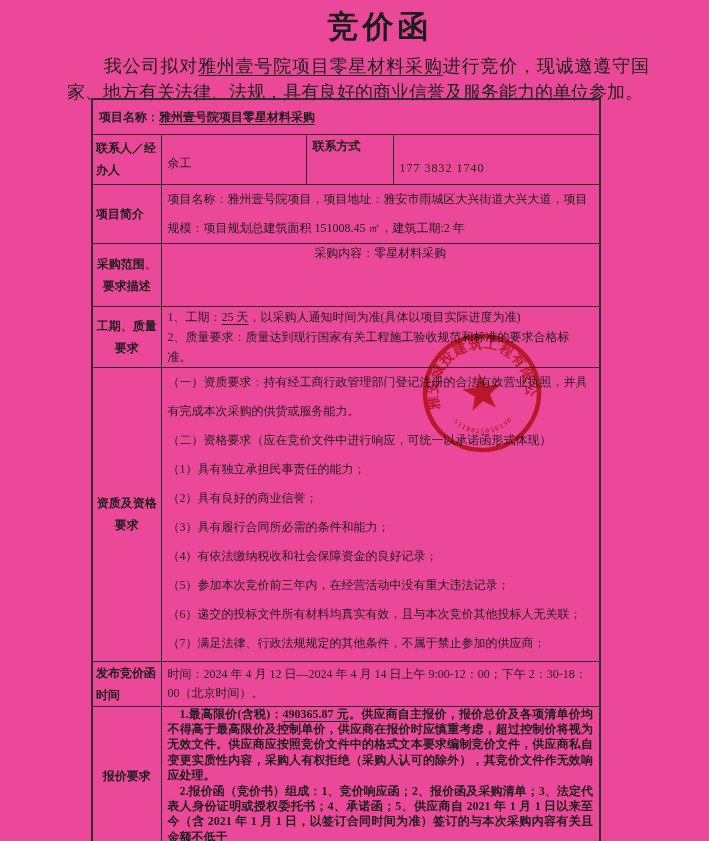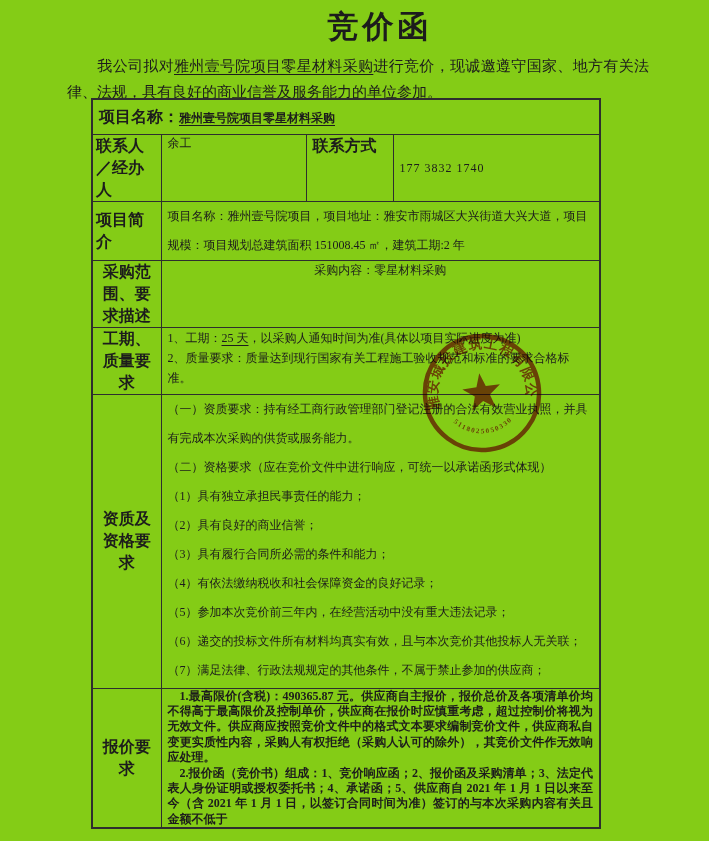--- a/index.html
+++ b/index.html
@@ -1,33 +1,33 @@
 <!DOCTYPE html>
 <html><head>
 <meta charset="utf-8">
 <style>
   html,body{margin:0;padding:0;background:#ffffff;width:709px;height:841px;overflow:hidden;}
   body{font-family:"Liberation Serif","DejaVu Serif",serif;color:#1c1c1c;position:relative;}
-  .page{position:absolute;left:0;top:0;width:709px;height:841px;background:#84cc16;}
+  .page{position:absolute;left:0;top:0;width:709px;height:841px;background:#ec4899;}
 
   .doc-title{position:absolute;left:0;top:6px;width:760px;text-align:center;
     font-size:31px;font-weight:bold;letter-spacing:4px;}
 
   .intro{position:absolute;left:67px;top:53px;width:582px;
-    font-size:15px;line-height:26px;text-align:justify;}
+    font-size:18px;line-height:26px;text-align:justify;}
   .intro .indent{display:inline-block;width:2em;}
   .u{text-decoration:underline;text-underline-offset:3px;}
 
   table.main{position:absolute;left:91px;top:98px;width:508px;
     border-collapse:collapse;table-layout:fixed;
     font-size:12px;}
   table.main td{border:1.2px solid #2e2e2e;padding:0 6px;vertical-align:middle;
     overflow:hidden;}
   table.main{border:2px solid #2e2e2e;}
-  .lbl{font-weight:bold;font-size:16px;line-height:22px;padding:0 3px !important;}
+  .lbl{font-weight:bold;font-size:12px;line-height:22px;padding:0 3px !important;}
   .lbl.ctr{text-align:center;font-family:Liberation Serif, serif;}
   .val-bold{font-weight:bold;}
   .top{vertical-align:top !important;}
 
   .r1{height:35px;} .r2{height:34px;} .r3{height:50px;}
   .r4{height:58px;} .r5{height:63px;text-align:center;} .r6{height:50px;}
   .r7{height:294px;} .r8{height:40px;} .r9{height:106px;}
 
   .brief-text{line-height:29px;padding-top:2px;margin-top:44px;}
   .scope-text{padding-top:9px;line-height:18px;}
@@ -59,21 +59,21 @@
     </colgroup>
 
     <tbody>
         <tr class="r1">
       <td colspan="4"><span class="lbl" style="padding:0 !important">项目名称：</span><span class="val-bold u">雅州壹号院项目零星材料采购</span></td>
     </tr>
 
 
     <tr class="r3">
       <td class="lbl">联系人／经办人</td>
-      <td class="top" style="padding-top:0">余工</td>
+      <td class="top" style="padding-top:20px">余工</td>
       <td class="lbl top" style="padding-top:8px;padding-left:6px !important">联系方式</td>
       <td class="top" style="padding-top:26px;letter-spacing:1px">177 3832 1740</td>
     </tr>
 
     <tr class="r4">
       <td class="lbl">项目简介</td>
       <td colspan="3" class="top brief-text">项目名称：雅州壹号院项目，项目地址：雅安市雨城区大兴街道大兴大道，项目规模：项目规划总建筑面积 151008.45 ㎡，建筑工期:2 年</td>
     </tr>
 
     <tr class="r5">
@@ -97,20 +97,24 @@
         <p>（1）具有独立承担民事责任的能力；</p>
         <p>（2）具有良好的商业信誉；</p>
         <p>（3）具有履行合同所必需的条件和能力；</p>
         <p>（4）有依法缴纳税收和社会保障资金的良好记录；</p>
         <p>（5）参加本次竞价前三年内，在经营活动中没有重大违法记录；</p>
         <p>（6）递交的投标文件所有材料均真实有效，且与本次竞价其他投标人无关联；</p>
         <p>（7）满足法律、行政法规规定的其他条件，不属于禁止参加的供应商；</p>
       </td>
     </tr>
 
+    <tr class="r8">
+      <td class="lbl">发布竞价函时间</td>
+      <td colspan="3" class="pub-text">时间：2024 年 4 月 12 日—2024 年 4 月 14 日上午 9:00-12：00；下午 2：30-18：00（北京时间）。</td>
+    </tr>
 
     <tr class="r9">
       <td class="lbl ctr">报价要求</td>
       <td colspan="3" class="top quote-text">
         <p><span>1.最高限价(含税)：</span><span class="u">490365.87 元</span><span>。供应商自主报价，报价总价及各项清单价均不得高于最高限价及控制单价，供应商在报价时应慎重考虑，超过控制价将视为无效文件。供应商应按照竞价文件中的格式文本要求编制竞价文件，供应商私自变更实质性内容，采购人有权拒绝（采购人认可的除外），其竞价文件作无效响应处理。</span></p>
         <p>2.报价函（竞价书）组成：1、竞价响应函；2、报价函及采购清单；3、法定代表人身份证明或授权委托书；4、承诺函；5、供应商自 2021 年 1 月 1 日以来至今（含 2021 年 1 月 1 日，以签订合同时间为准）签订的与本次采购内容有关且金额不低于</p>
       </td>
     </tr>
   </tbody>
     </table>

